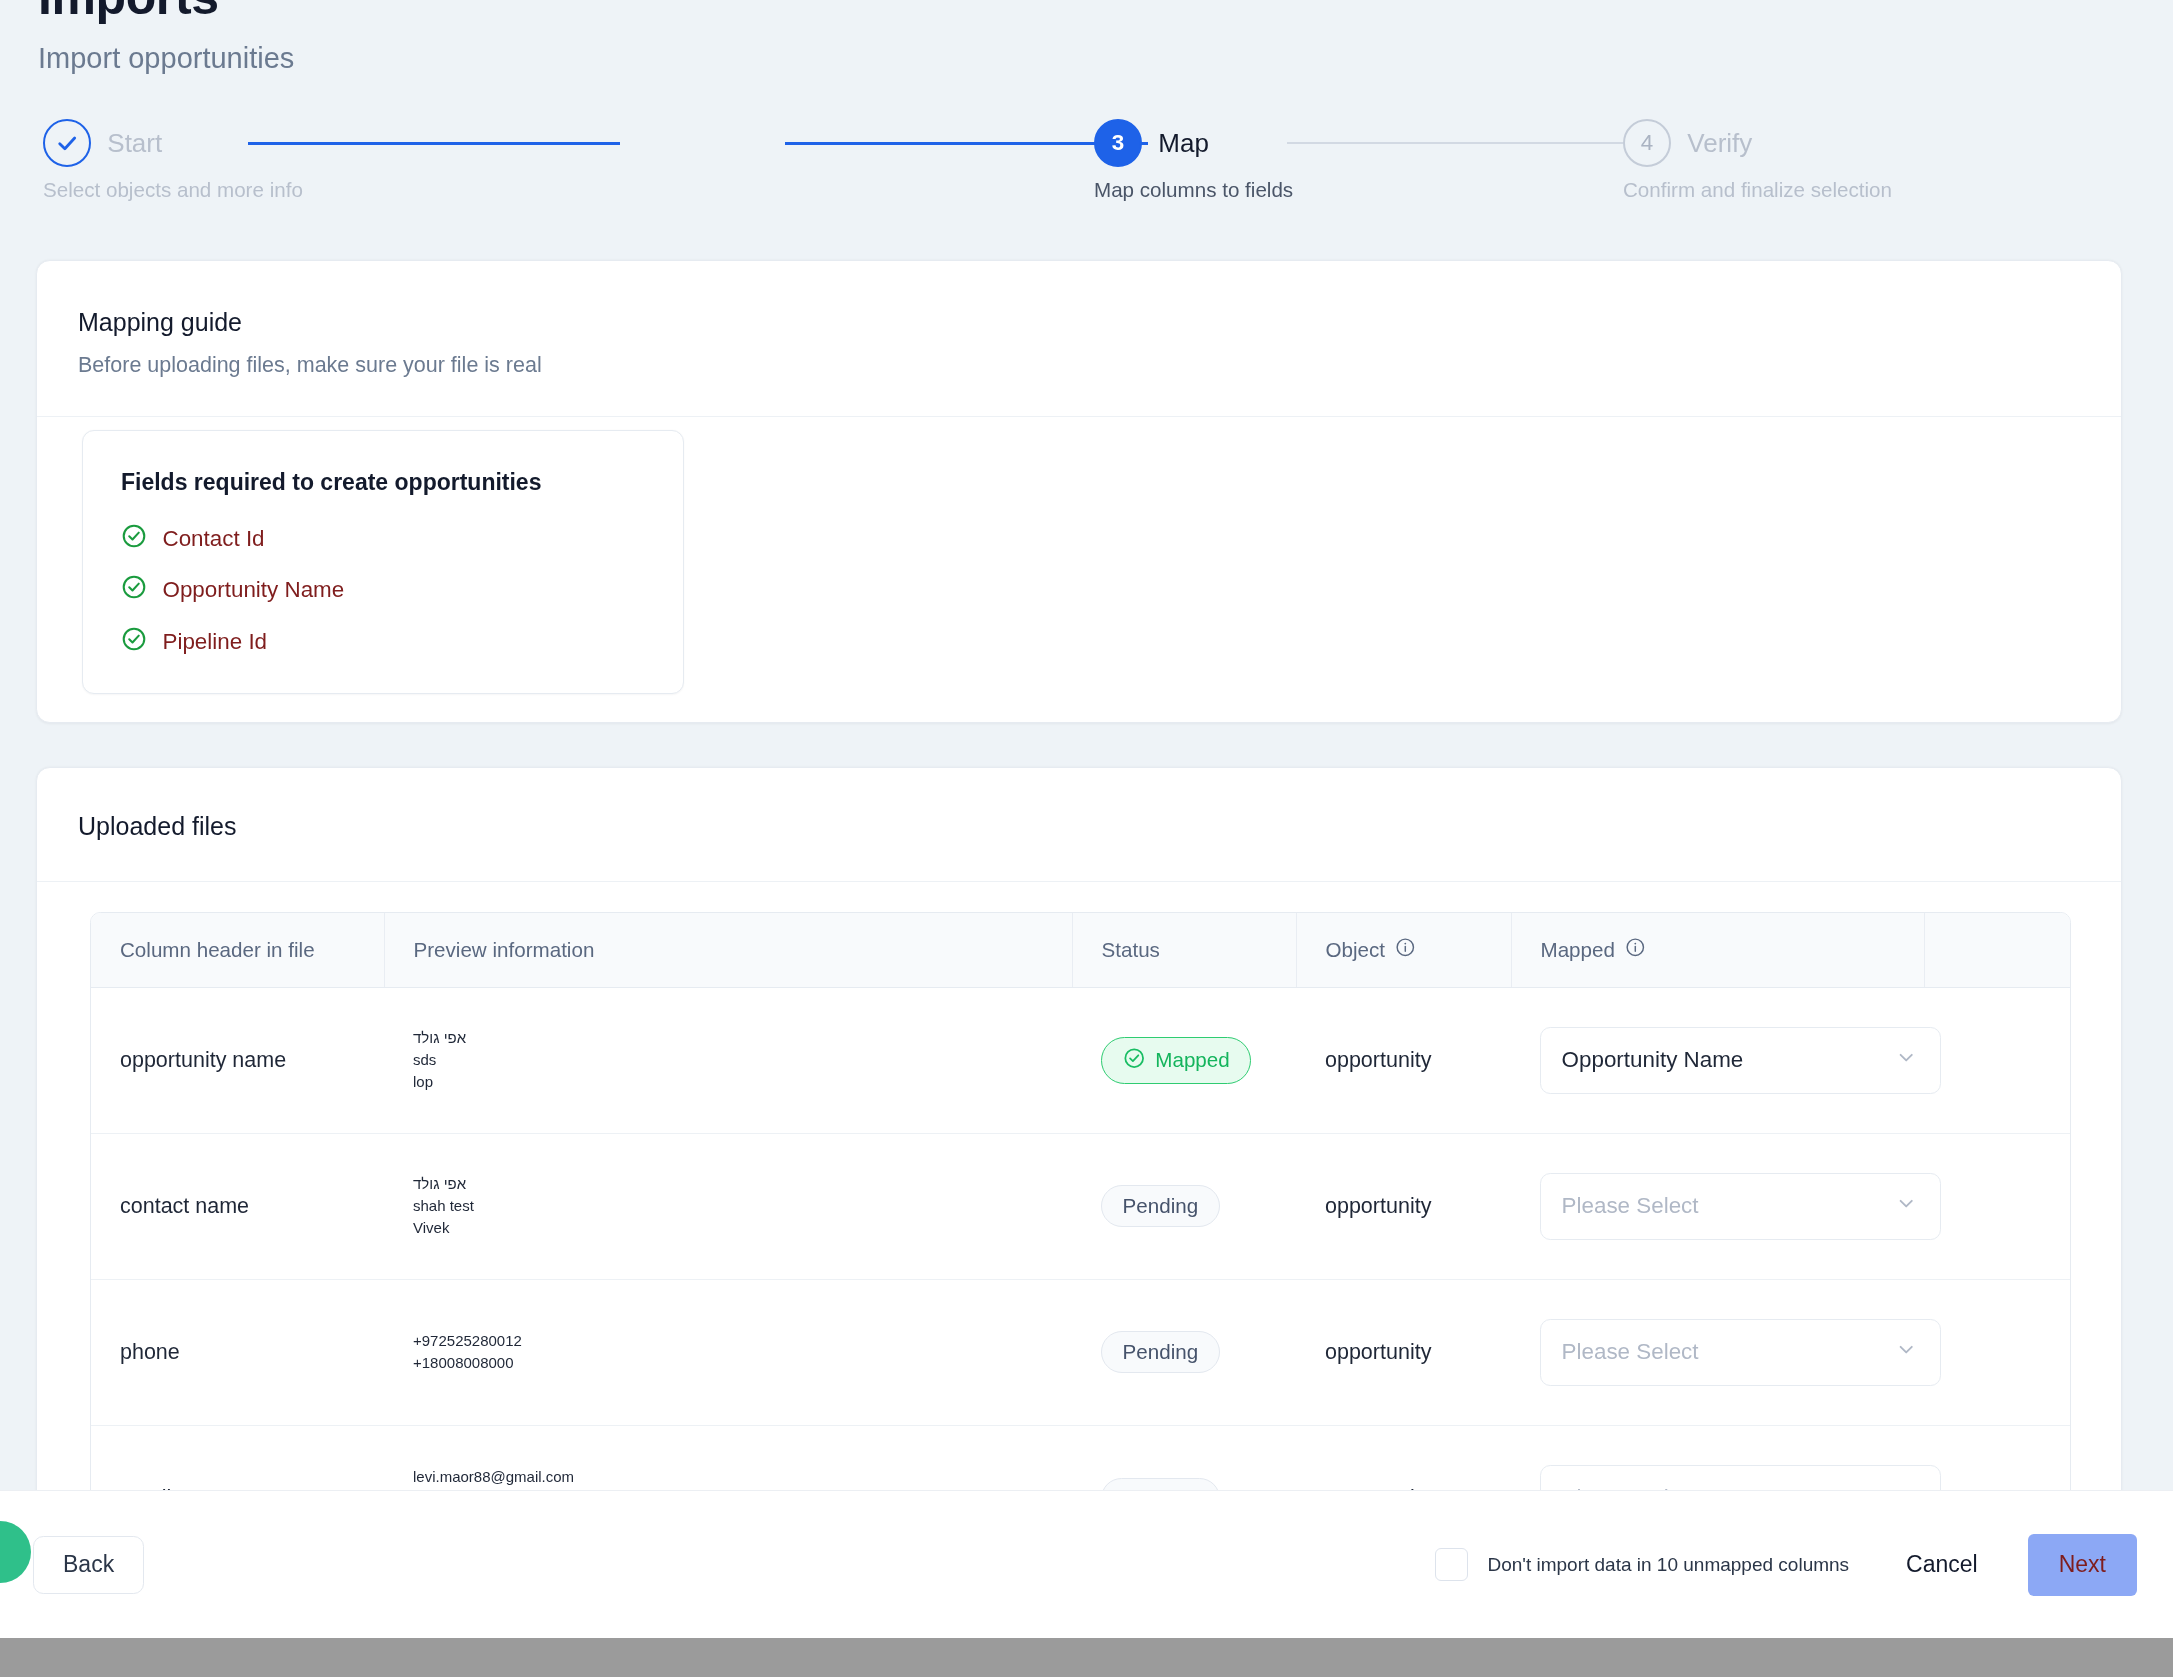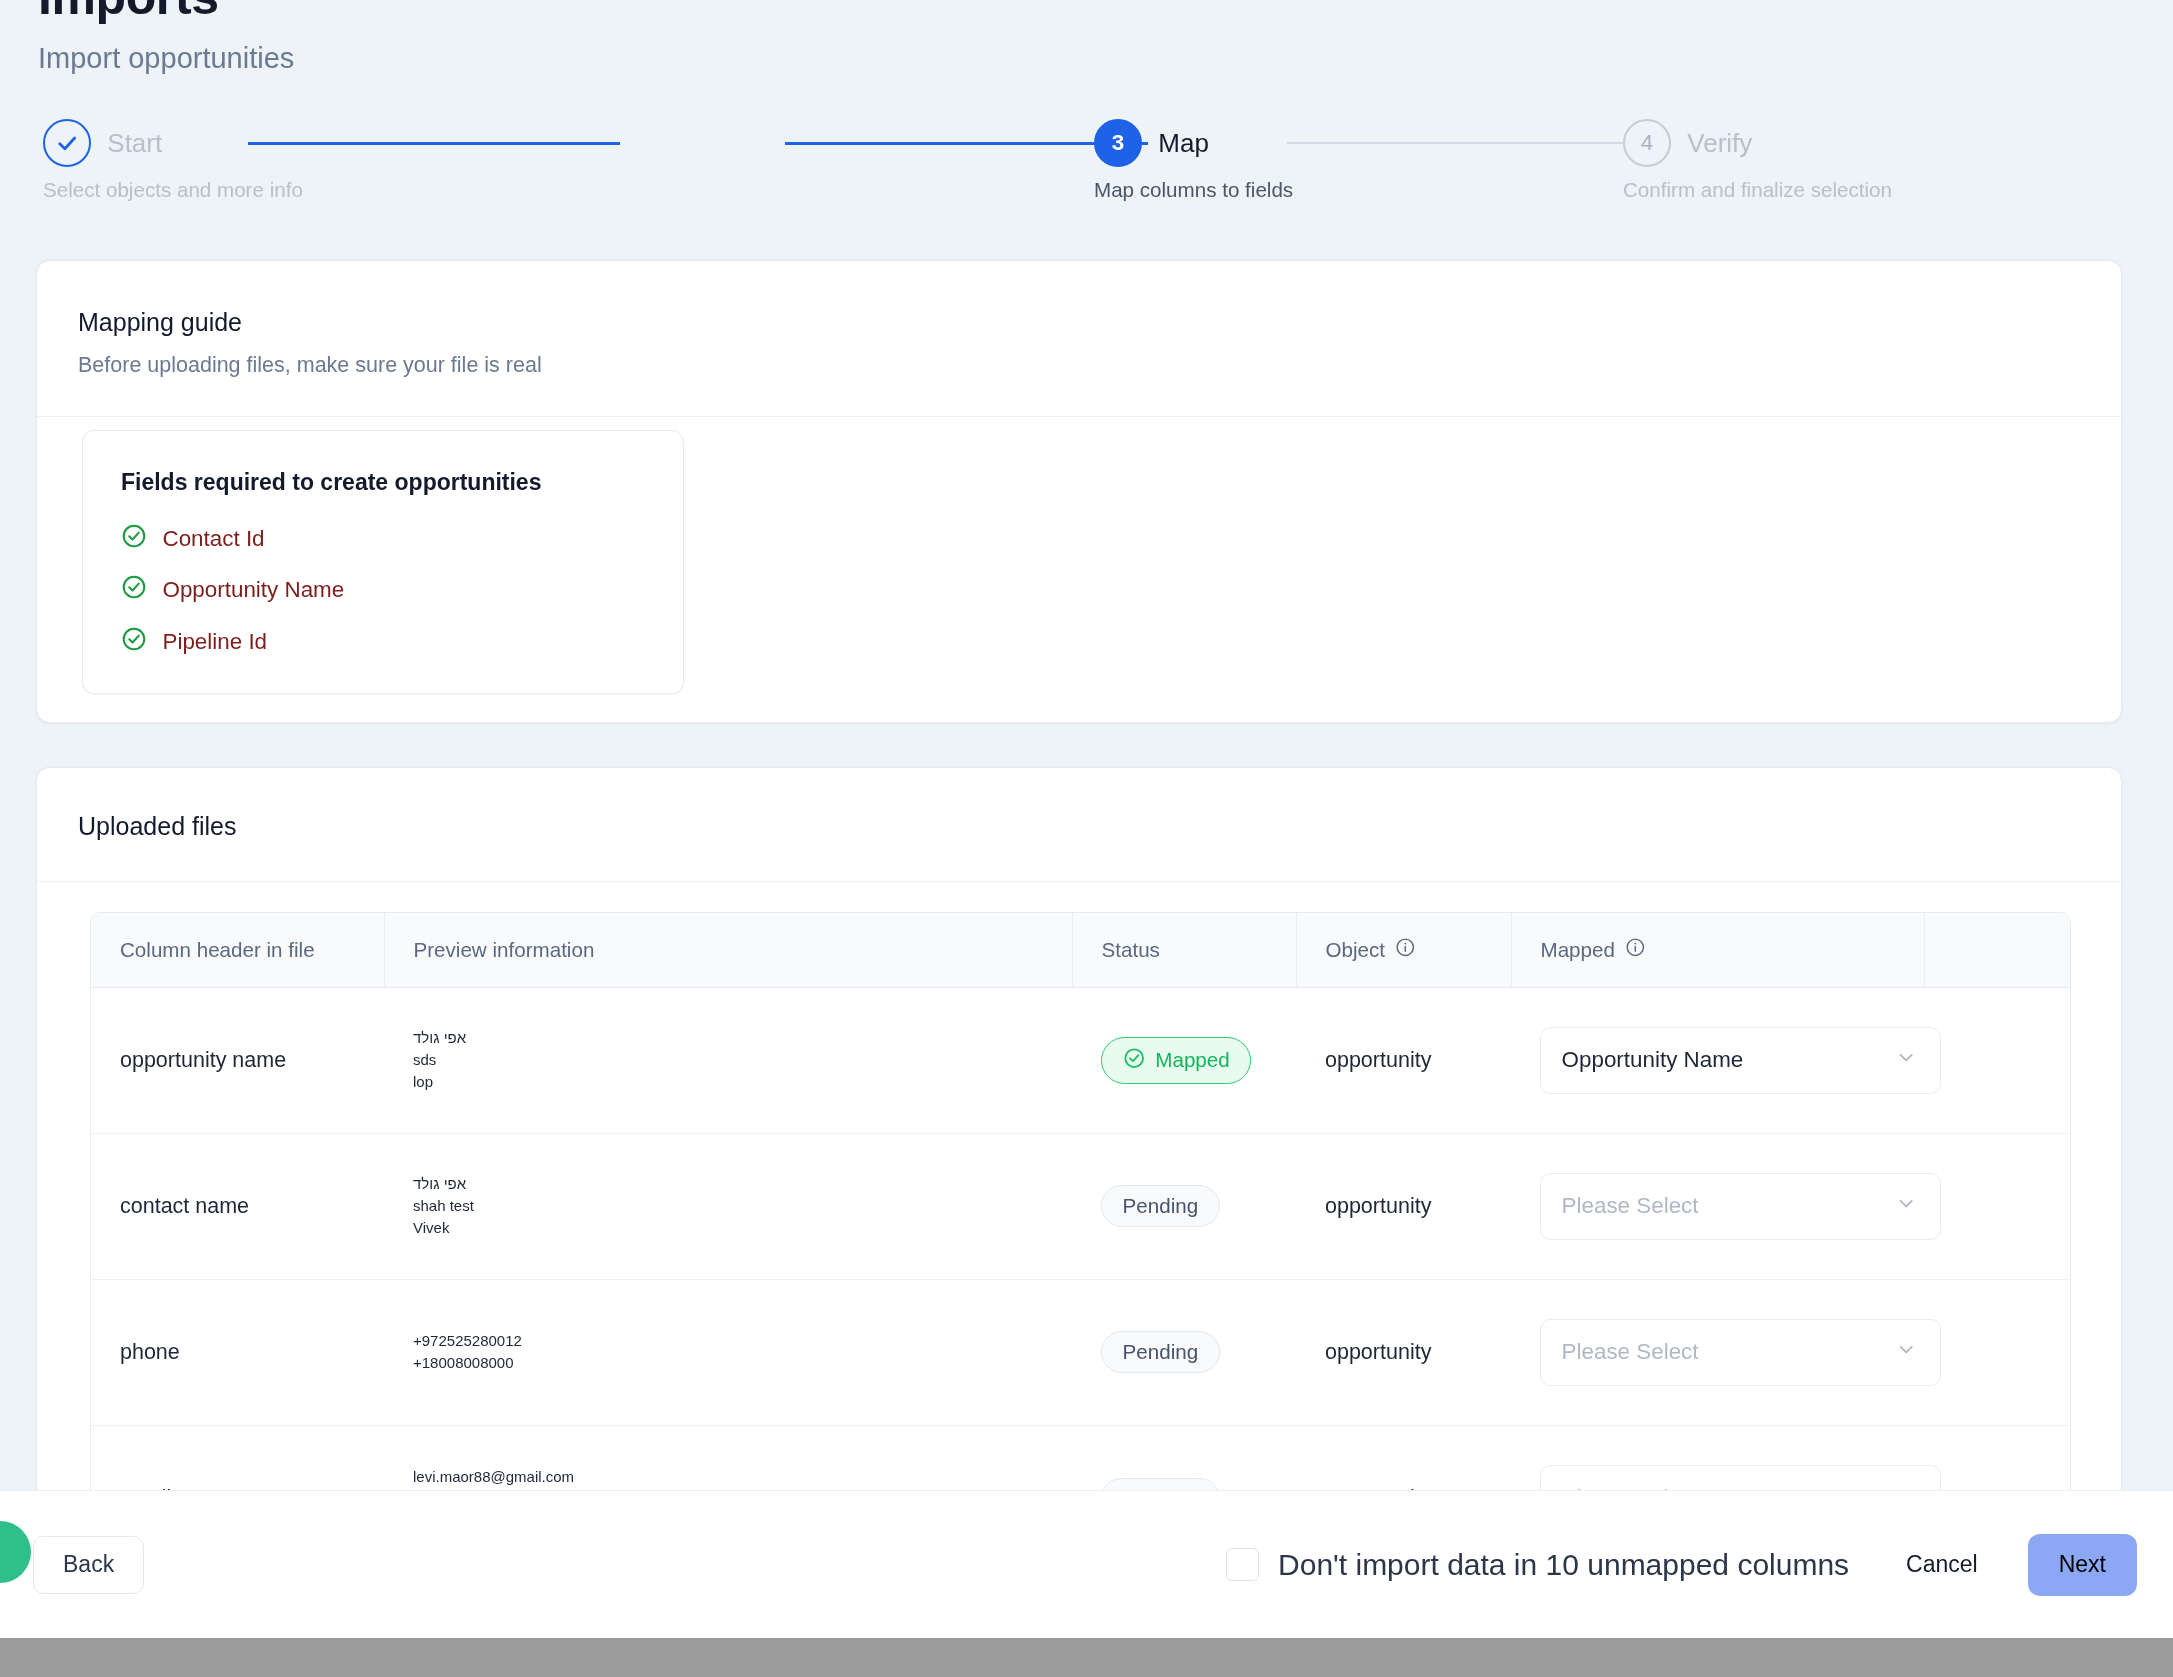--- a/index.html
+++ b/index.html
@@ -278,35 +278,35 @@
     gap: 0;
   }
   .chk-row { display: flex; align-items: center; gap: 19px; }
   .chk {
     width: 33px; height: 33px;
     border: 1.7px solid #dde3ec;
     border-radius: 6px;
     background: #fff;
     flex: 0 0 auto;
   }
-  .chk-label { font-size: 30px; color: #2b3648; white-space: nowrap; }
+  .chk-label { font-size: 19px; color: #2b3648; white-space: nowrap; }
   .btn-cancel {
     font-size: 23px;
     color: #131a2c;
     background: transparent;
     border: none;
     margin-left: 57px;
     white-space: nowrap;
   }
   .btn-next {
     margin-left: 50px;
     background: #8ca8f5;
-    color: #000000;
+    color: #7f1d1d;
     border: none;
-    border-radius: 12px;
+    border-radius: 6px;
     height: 62px;
     padding: 0 31px;
     font-size: 23px;
     display: flex;
     align-items: center;
   }
 
   
   .bottom-strip {
     position: absolute;

